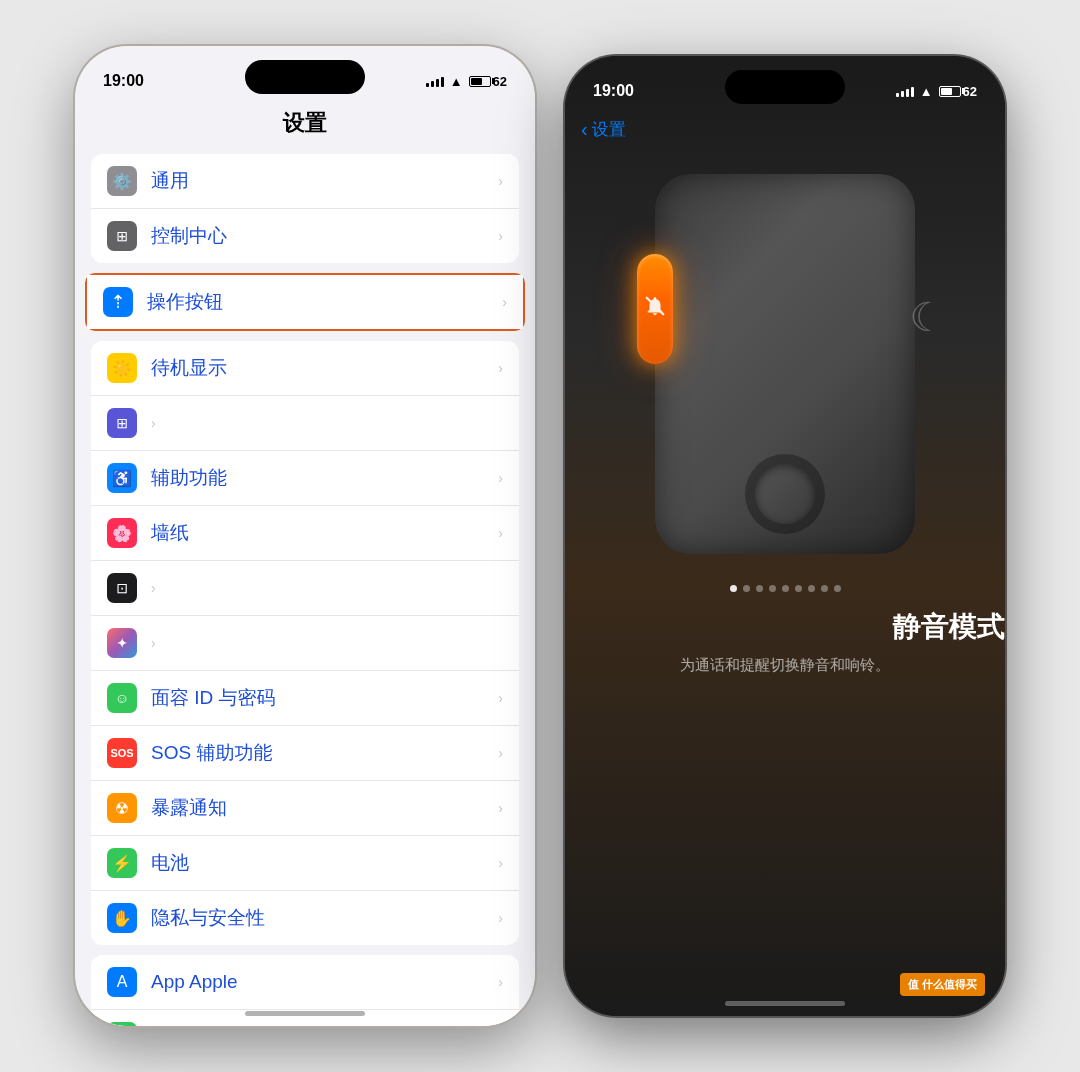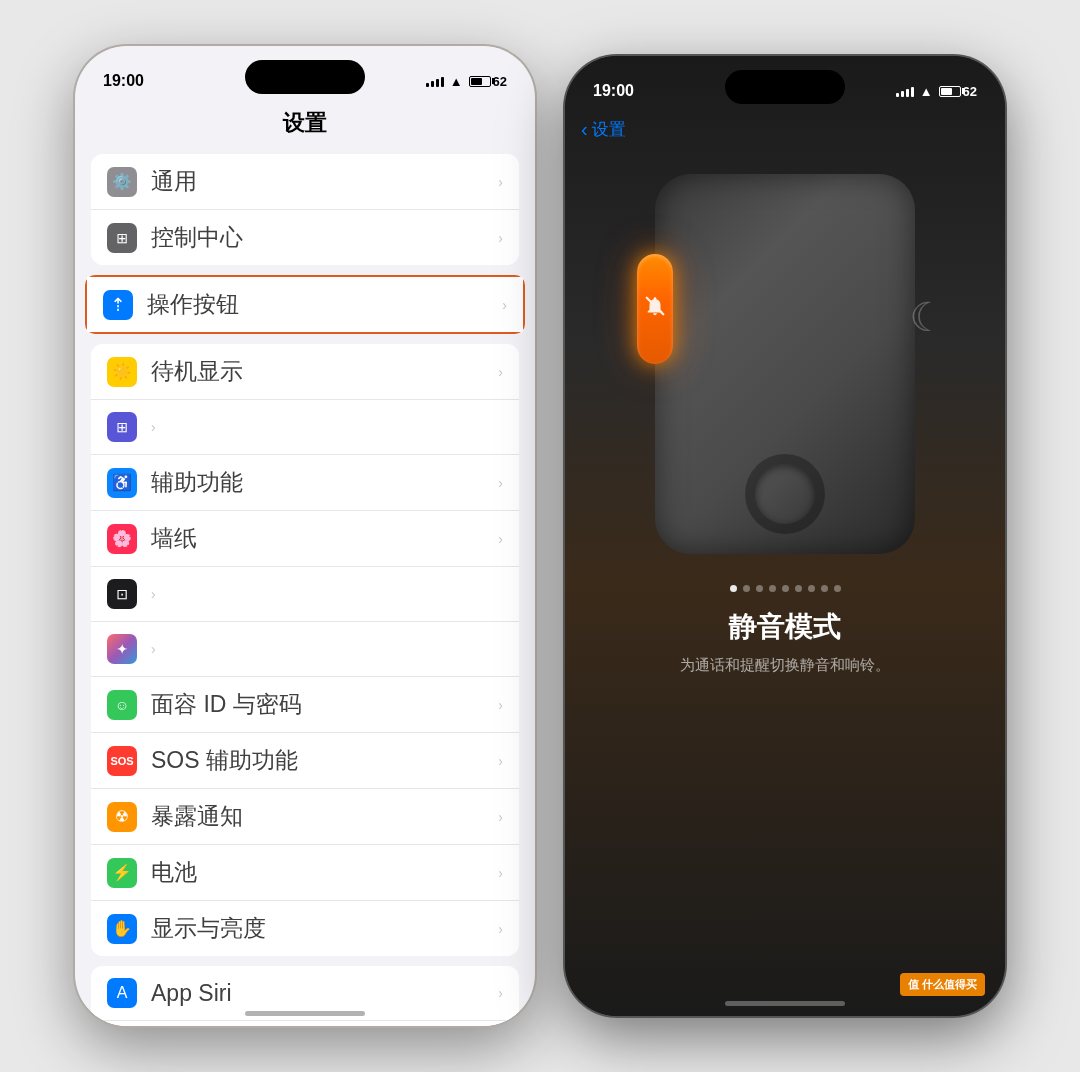--- a/index.html
+++ b/index.html
@@ -159,22 +159,22 @@
       display: flex;
       align-items: center;
       justify-content: center;
       margin-right: 14px;
       flex-shrink: 0;
       font-size: 16px;
     }
 
     .settings-item-label {
       flex: 1;
-      font-size: 23px;
-      color: #404040;
+      font-size: 19px;
+      color: #1d4ed8;
     }
 
     .settings-chevron {
       color: #c7c7cc;
       font-size: 14px;
     }
 
     
     .settings-item-highlighted {
       border: 2.5px solid #e05a20;
@@ -277,21 +277,21 @@
     .dot {
       width: 7px;
       height: 7px;
       border-radius: 50%;
       background: rgba(255,255,255,0.35);
     }
     .dot.active { background: rgba(255,255,255,0.9); }
 
     
     .silent-mode-title {
-      text-align: center;
+      text-align: right;
       font-size: 28px;
       font-weight: 700;
       color: #fff;
       padding: 8px 0 8px;
     }
 
     .silent-mode-desc {
       text-align: center;
       font-size: 15px;
       color: rgba(255,255,255,0.6);
@@ -319,21 +319,20 @@
     .watermark {
       position: absolute;
       bottom: 20px;
       right: 20px;
       background: rgba(255,140,0,0.9);
       color: #fff;
       font-size: 11px;
       padding: 4px 8px;
       border-radius: 4px;
       font-weight: 600;
-      font-family: Liberation Serif, serif;
     }
   </style>
 </head>
 <body>
 
 <div class="phone phone-left">
 
   <div class="screen settings-screen">
     <div class="dynamic-island"></div>
 
@@ -422,29 +421,29 @@
         <span class="settings-item-label">暴露通知</span>
         <span class="settings-chevron">›</span>
       </div>
       <div class="settings-item">
         <div class="settings-item-icon" style="background:#34c759; color:#fff; font-size:16px;">⚡</div>
         <span class="settings-item-label">电池</span>
         <span class="settings-chevron">›</span>
       </div>
       <div class="settings-item">
         <div class="settings-item-icon" style="background:#007aff; color:#fff; font-size:16px;">✋</div>
-        <span class="settings-item-label">显示与亮度</span>
+        <span class="settings-item-label">隐私与安全性</span>
         <span class="settings-chevron">›</span>
       </div>
     </div>
 
     <div class="settings-group">
       <div class="settings-item">
         <div class="settings-item-icon" style="background:#007aff; color:#fff; font-size:16px;">A</div>
-        <span class="settings-item-label">App Siri</span>
+        <span class="settings-item-label">App Apple</span>
         <span class="settings-chevron">›</span>
       </div>
       <div class="settings-item">
         <div class="settings-item-icon" style="background:#34c759; color:#fff; font-size:14px;">💳</div>
         <span class="settings-item-label">钱包与 Apple Pay</span>
 
       </div>
     </div>
 
     <div class="home-indicator"></div>

